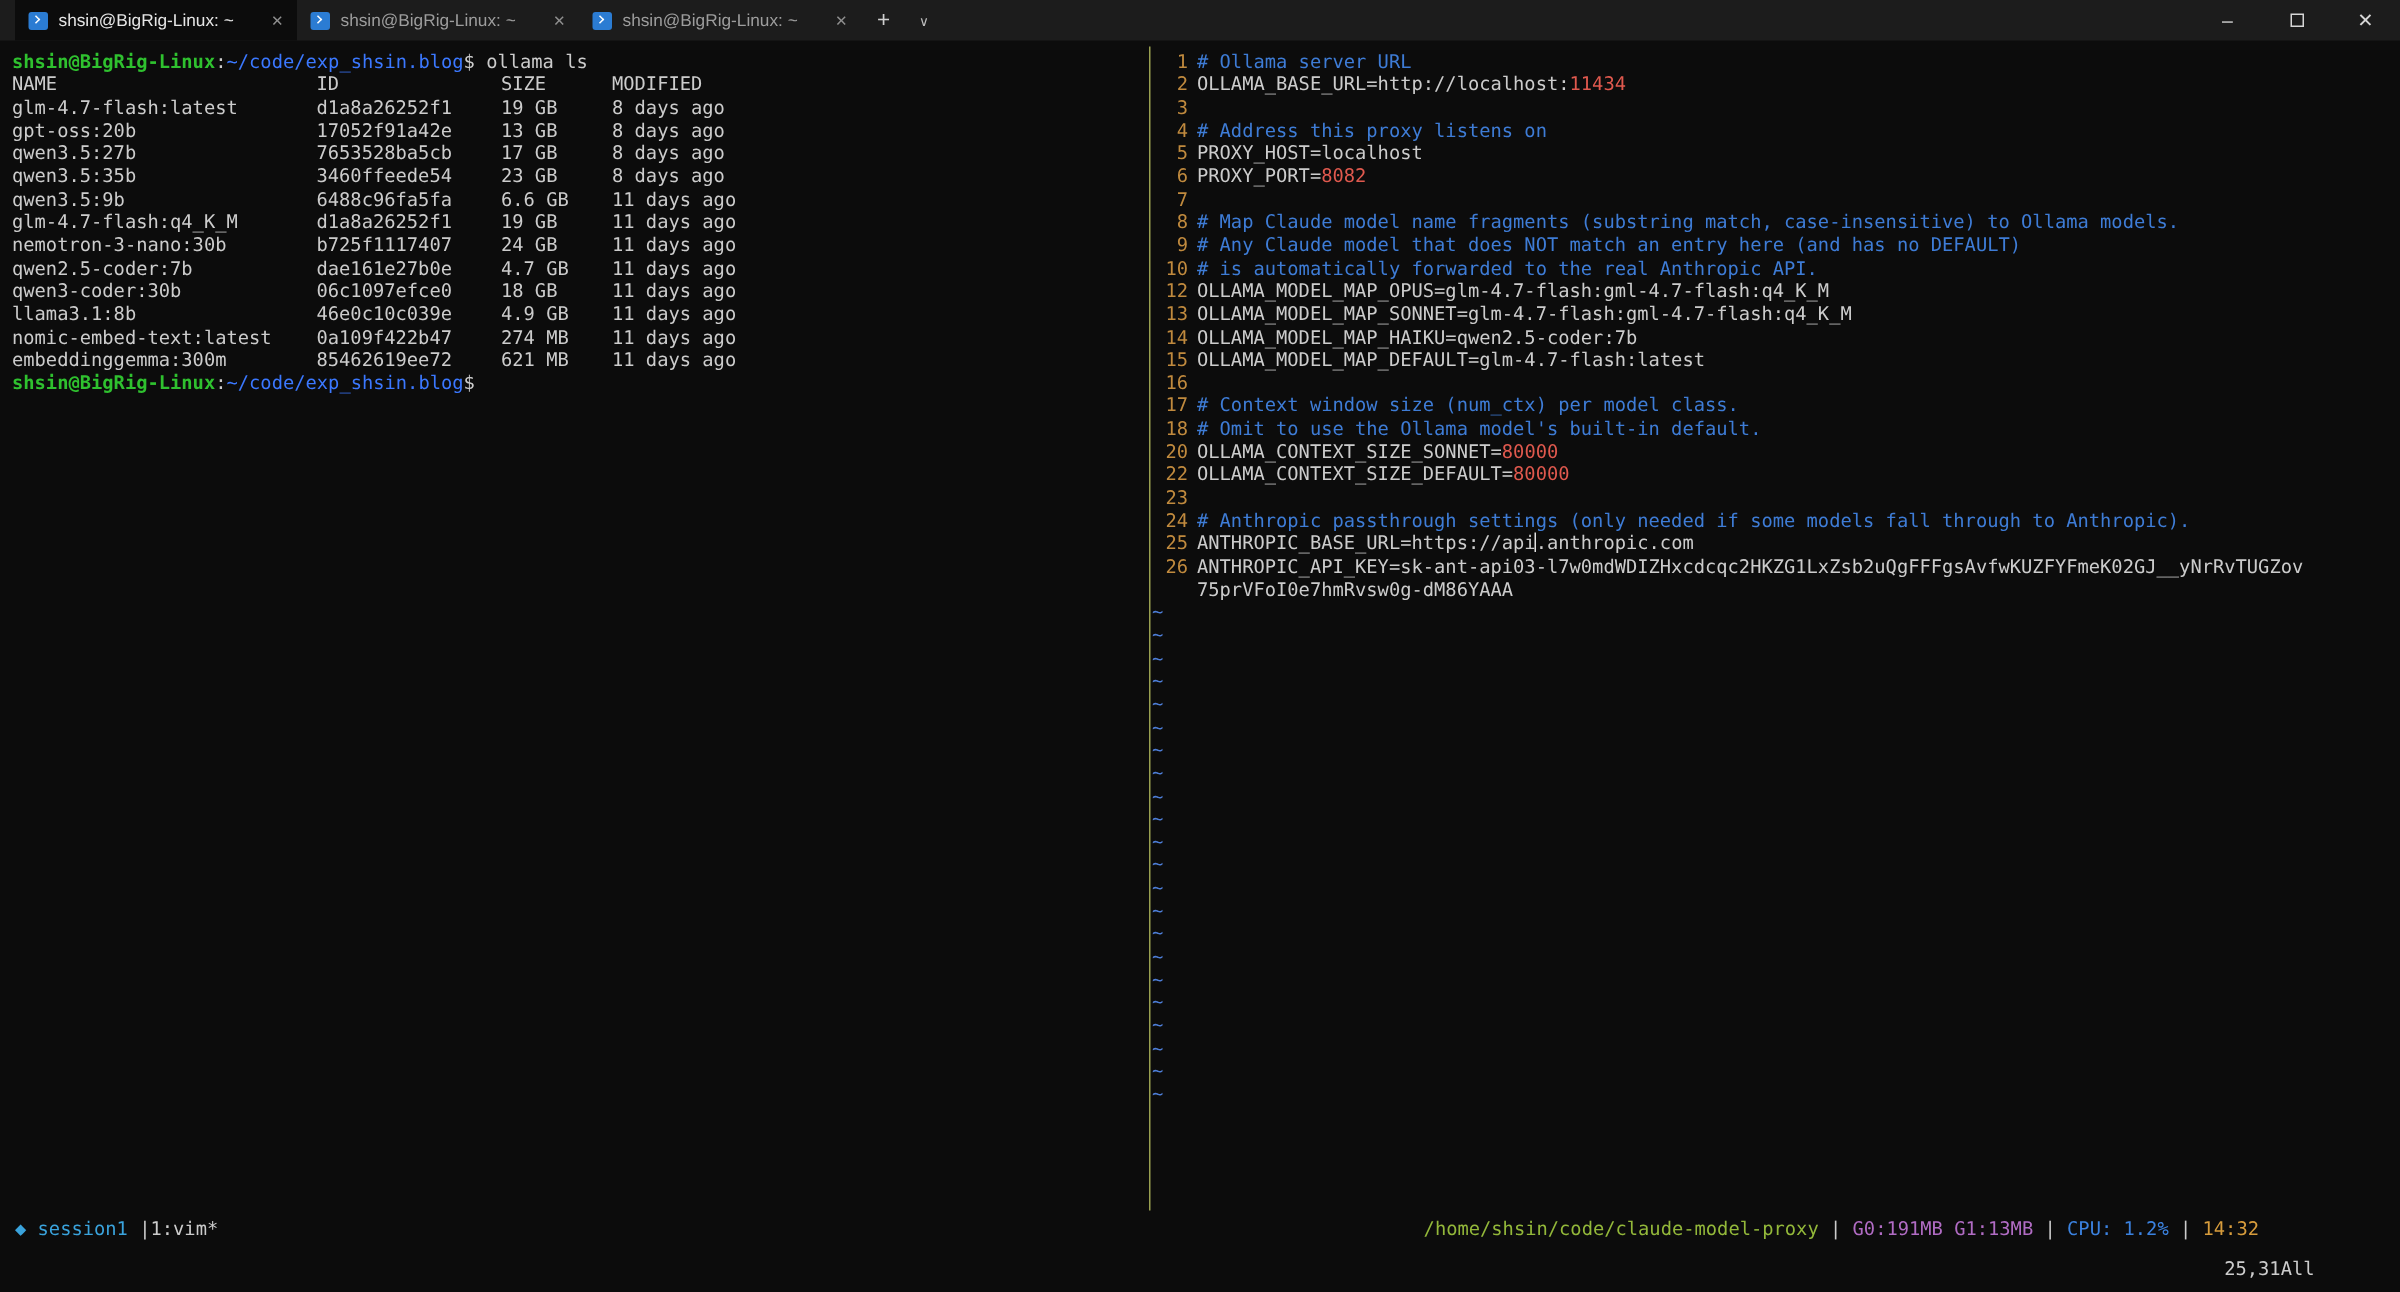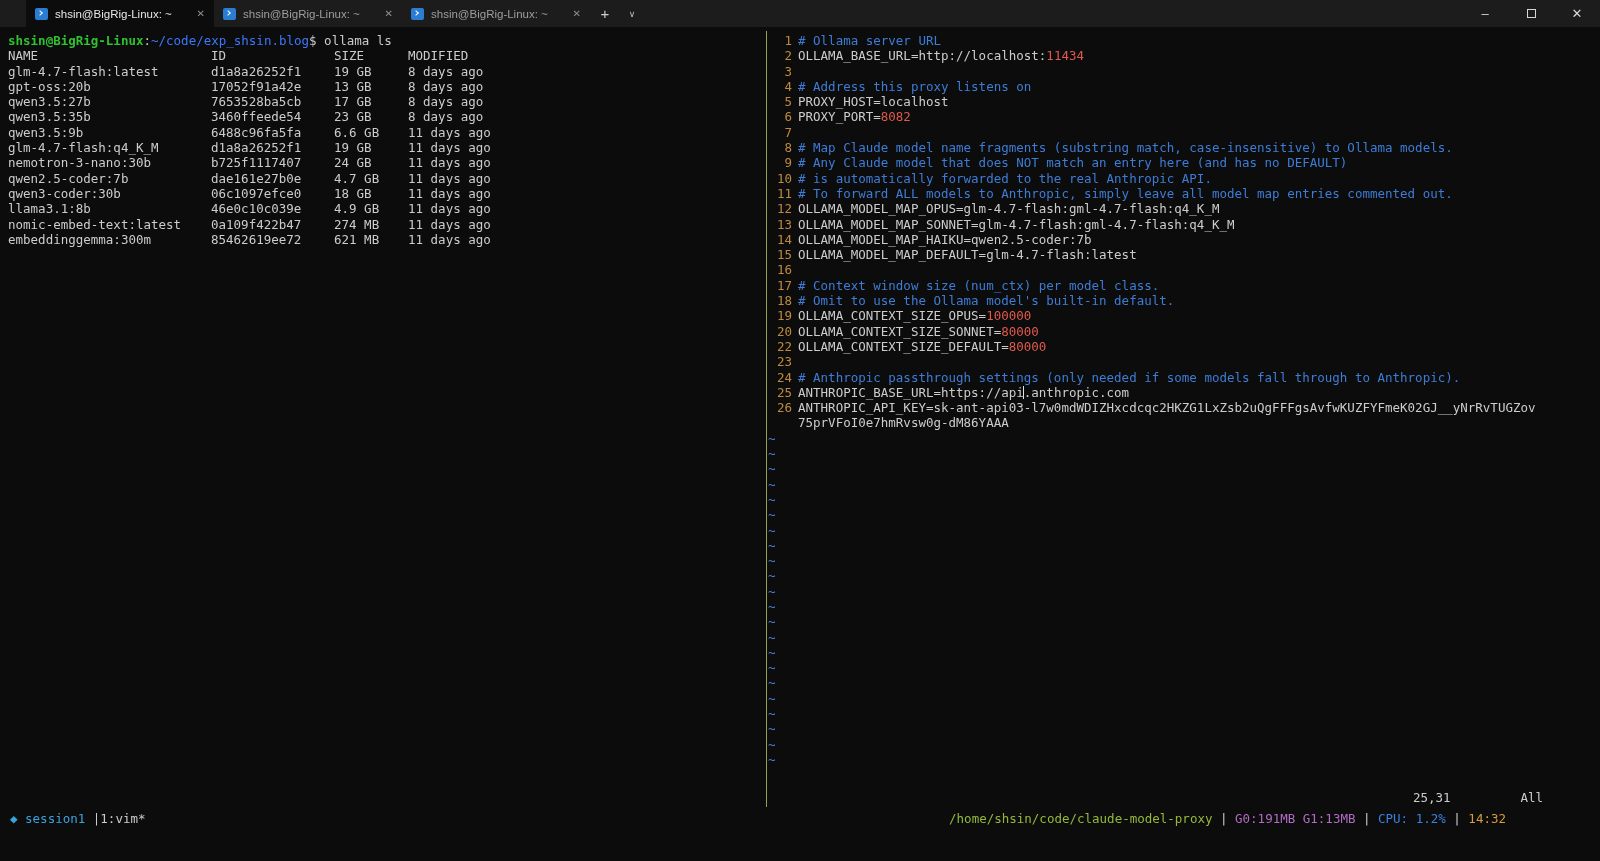--- a/index.html
+++ b/index.html
@@ -2,21 +2,21 @@
 <html style="--bg: #0c0c0c; --fg: #cccccc; --titlebar_bg: #1c1c1c; --tab_active_bg: #0c0c0c; --prompt_green: #2fc12f; --path_blue: #3b78ff; --comment: #3e7cd6; --number: #e0594e; --line_number: #c08a3e; --tilde: #4d7dd6; --divider: #99a050; --tmux_accent: #3aa3dc; --tmux_path: #93b83a; --tmux_mem: #b16cc4; --tmux_cpu: #3b82e0; --tmux_time: #d79c3c;"><head>
 <meta charset="utf-8">
 <style>
   *{margin:0;padding:0;box-sizing:border-box}
   html,body{width:1600px;height:861px;background:var(--bg,#0c0c0c);overflow:hidden}
   body{font-family:"DejaVu Sans Mono",monospace;position:relative}
 
   
   .titlebar{position:absolute;top:0;left:0;right:0;height:27px;background:var(--titlebar_bg,#1c1c1c);
     display:flex;align-items:stretch;font-family:"Liberation Sans",sans-serif}
-  .tabs{display:flex;margin-left:26px}
+  .tabs{display:flex;margin-left:10px}
   .tab{width:188px;display:flex;align-items:center;gap:7px;padding:0 9px;color:#9d9d9d;font-size:11.5px}
   .tab.active{background:var(--tab_active_bg,#0c0c0c);color:#e6e6e6}
   .tabicon{width:13px;height:12px;border-radius:2px;background:#2b7cd3;flex:none;position:relative}
   .tabicon::after{content:"";position:absolute;left:3px;top:3.5px;width:3px;height:3px;
     border-top:1.5px solid #ffffff;border-right:1.5px solid #ffffff;transform:rotate(45deg)}
   .tabtitle{flex:1;white-space:nowrap;overflow:hidden;text-overflow:ellipsis}
   .tabclose{font-size:10px;color:#8f8f8f;padding-left:2px}
   .newtab{display:flex;align-items:center;justify-content:center;color:#cfcfcf;width:30px;font-size:15px}
   .tabdrop{display:flex;align-items:center;justify-content:center;color:#bdbdbd;width:24px;font-size:9px}
   .wincontrols{position:absolute;right:0;top:0;height:27px;display:flex}
@@ -40,21 +40,21 @@
   
   .pane-right{position:absolute;left:768px;top:33px;right:0}
   .gutter{display:inline-block;width:24px;margin-right:6px;text-align:right;color:var(--line_number)}
   .sg.c{color:var(--comment)}
   .sg.t{color:var(--fg)}
   .sg.n{color:var(--number)}
   .sg.cursor{position:relative}
   .sg.cursor::before{content:"";position:absolute;left:-1px;top:1px;width:1.5px;height:13px;background:#e2e2e2}
   .tilde{color:var(--tilde)}
 
-  .ruler{position:absolute;left:1413px;top:790px;width:130px;display:flex;justify-content:space-between;
+  .ruler{position:absolute;left:1413px;top:838px;width:130px;display:flex;justify-content:flex-end;
     font-size:12.5px;line-height:15.3px;color:var(--fg)}
 
   
   .tmuxbar{position:absolute;left:0;right:0;top:810px;height:18px;display:flex;justify-content:space-between;
     font-size:12.5px;line-height:18px;padding:0 94px 0 10px;white-space:pre}
   .ts.accent{color:var(--tmux_accent)}
   .ts.t{color:var(--fg)}
   .ts.green{color:var(--tmux_path)}
   .ts.magenta{color:var(--tmux_mem)}
   .ts.blue{color:var(--tmux_cpu)}
@@ -100,44 +100,43 @@
     <div class="line"><span class="cell c0">qwen3.5:27b</span><span class="cell c1">7653528ba5cb</span><span class="cell c2">17 GB</span><span class="cell c3">8 days ago</span></div>
     <div class="line"><span class="cell c0">qwen3.5:35b</span><span class="cell c1">3460ffeede54</span><span class="cell c2">23 GB</span><span class="cell c3">8 days ago</span></div>
     <div class="line"><span class="cell c0">qwen3.5:9b</span><span class="cell c1">6488c96fa5fa</span><span class="cell c2">6.6 GB</span><span class="cell c3">11 days ago</span></div>
     <div class="line"><span class="cell c0">glm-4.7-flash:q4_K_M</span><span class="cell c1">d1a8a26252f1</span><span class="cell c2">19 GB</span><span class="cell c3">11 days ago</span></div>
     <div class="line"><span class="cell c0">nemotron-3-nano:30b</span><span class="cell c1">b725f1117407</span><span class="cell c2">24 GB</span><span class="cell c3">11 days ago</span></div>
     <div class="line"><span class="cell c0">qwen2.5-coder:7b</span><span class="cell c1">dae161e27b0e</span><span class="cell c2">4.7 GB</span><span class="cell c3">11 days ago</span></div>
     <div class="line"><span class="cell c0">qwen3-coder:30b</span><span class="cell c1">06c1097efce0</span><span class="cell c2">18 GB</span><span class="cell c3">11 days ago</span></div>
     <div class="line"><span class="cell c0">llama3.1:8b</span><span class="cell c1">46e0c10c039e</span><span class="cell c2">4.9 GB</span><span class="cell c3">11 days ago</span></div>
     <div class="line"><span class="cell c0">nomic-embed-text:latest</span><span class="cell c1">0a109f422b47</span><span class="cell c2">274 MB</span><span class="cell c3">11 days ago</span></div>
     <div class="line"><span class="cell c0">embeddinggemma:300m</span><span class="cell c1">85462619ee72</span><span class="cell c2">621 MB</span><span class="cell c3">11 days ago</span></div>
+    <div class="line"><span class="p-user">shsin@BigRig-Linux</span><span class="p-fg">:</span><span class="p-path">~/code/exp_shsin.blog</span><span class="p-fg">$</span></div>
   </div>
 
 <div class="divider"></div>
 
 <div class="pane-right" id="editor">
     <div class="eline"><span class="gutter">1</span><span class="sg c"># Ollama server URL</span></div>
     <div class="eline"><span class="gutter">2</span><span class="sg t">OLLAMA_BASE_URL=http://localhost:</span><span class="sg n">11434</span></div>
     <div class="eline"><span class="gutter">3</span></div>
     <div class="eline"><span class="gutter">4</span><span class="sg c"># Address this proxy listens on</span></div>
     <div class="eline"><span class="gutter">5</span><span class="sg t">PROXY_HOST=localhost</span></div>
     <div class="eline"><span class="gutter">6</span><span class="sg t">PROXY_PORT=</span><span class="sg n">8082</span></div>
     <div class="eline"><span class="gutter">7</span></div>
     <div class="eline"><span class="gutter">8</span><span class="sg c"># Map Claude model name fragments (substring match, case-insensitive) to Ollama models.</span></div>
     <div class="eline"><span class="gutter">9</span><span class="sg c"># Any Claude model that does NOT match an entry here (and has no DEFAULT)</span></div>
     <div class="eline"><span class="gutter">10</span><span class="sg c"># is automatically forwarded to the real Anthropic API.</span></div>
-    <div class="eline"><span class="gutter">11</span><span class="sg c"># To forward ALL models to Anthropic, simply leave all model map entries commented out.</span></div>
     <div class="eline"><span class="gutter">12</span><span class="sg t">OLLAMA_MODEL_MAP_OPUS=glm-4.7-flash:gml-4.7-flash:q4_K_M</span></div>
     <div class="eline"><span class="gutter">13</span><span class="sg t">OLLAMA_MODEL_MAP_SONNET=glm-4.7-flash:gml-4.7-flash:q4_K_M</span></div>
     <div class="eline"><span class="gutter">14</span><span class="sg t">OLLAMA_MODEL_MAP_HAIKU=qwen2.5-coder:7b</span></div>
     <div class="eline"><span class="gutter">15</span><span class="sg t">OLLAMA_MODEL_MAP_DEFAULT=glm-4.7-flash:latest</span></div>
     <div class="eline"><span class="gutter">16</span></div>
     <div class="eline"><span class="gutter">17</span><span class="sg c"># Context window size (num_ctx) per model class.</span></div>
     <div class="eline"><span class="gutter">18</span><span class="sg c"># Omit to use the Ollama model's built-in default.</span></div>
-    <div class="eline"><span class="gutter">19</span><span class="sg t">OLLAMA_CONTEXT_SIZE_OPUS=</span><span class="sg n">100000</span></div>
     <div class="eline"><span class="gutter">20</span><span class="sg t">OLLAMA_CONTEXT_SIZE_SONNET=</span><span class="sg n">80000</span></div>
     <div class="eline"><span class="gutter">22</span><span class="sg t">OLLAMA_CONTEXT_SIZE_DEFAULT=</span><span class="sg n">80000</span></div>
     <div class="eline"><span class="gutter">23</span></div>
     <div class="eline"><span class="gutter">24</span><span class="sg c"># Anthropic passthrough settings (only needed if some models fall through to Anthropic).</span></div>
     <div class="eline"><span class="gutter">25</span><span class="sg t">ANTHROPIC_BASE_URL=https://api</span><span class="sg t cursor">.</span><span class="sg t">anthropic.com</span></div>
     <div class="eline"><span class="gutter">26</span><span class="sg t">ANTHROPIC_API_KEY=sk-ant-api03-l7w0mdWDIZHxcdcqc2HKZG1LxZsb2uQgFFFgsAvfwKUZFYFmeK02GJ__yNrRvTUGZov</span></div>
     <div class="eline"><span class="gutter"></span><span class="sg t">75prVFoI0e7hmRvsw0g-dM86YAAA</span></div>
     <div class="eline"><span class="tilde">~</span></div>
     <div class="eline"><span class="tilde">~</span></div>
     <div class="eline"><span class="tilde">~</span></div>

